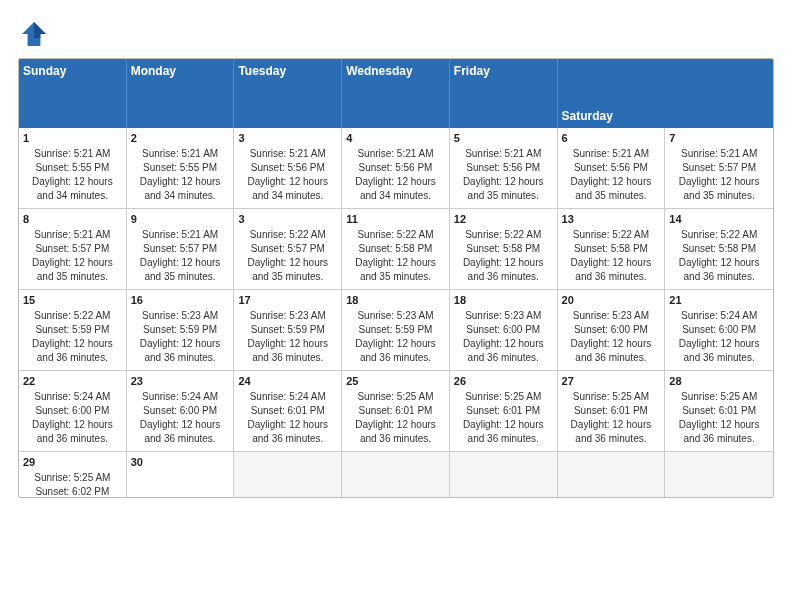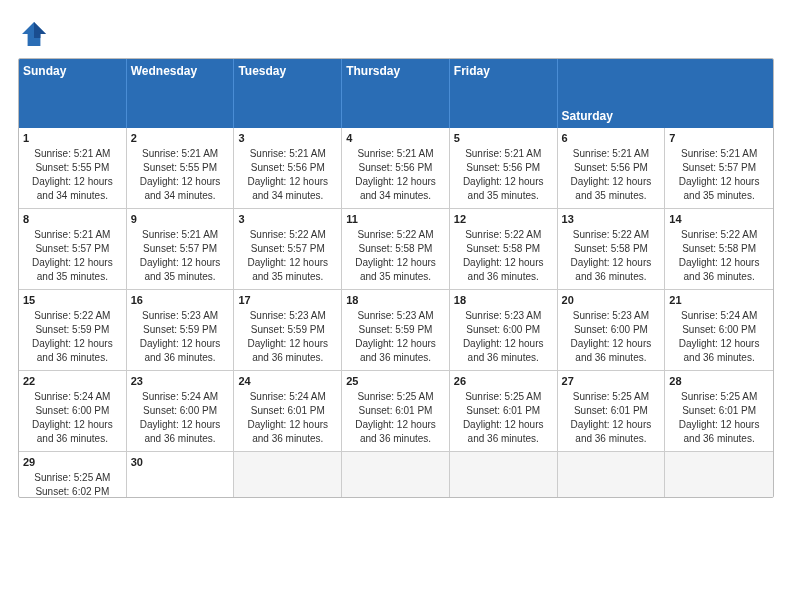--- a/index.html
+++ b/index.html
@@ -126,23 +126,23 @@
     </div>
     <div class="title-block">
       <div class="month-year"></div>
       <div class="location"></div>
     </div>
   </div>
 
   <div class="calendar">
     <div class="cal-header">
     <div class="cal-header-cell">Sunday</div>
+        <div class="cal-header-cell">Monday</div>
+        <div class="cal-header-cell">Tuesday</div>
         <div class="cal-header-cell">Wednesday</div>
-        <div class="cal-header-cell">Tuesday</div>
-        <div class="cal-header-cell">Thursday</div>
         <div class="cal-header-cell">Friday</div>
         <div class="cal-header-cell">Saturday</div>
       </div>
     <div class="cal-body">
     <div class="cal-row">
           <div class="cal-cell">
             <span class="day-num">1</span>
             <div class="cell-info" style="white-space: pre-line;">Sunrise: 5:21 AM
 Sunset: 5:55 PM
 Daylight: 12 hours

